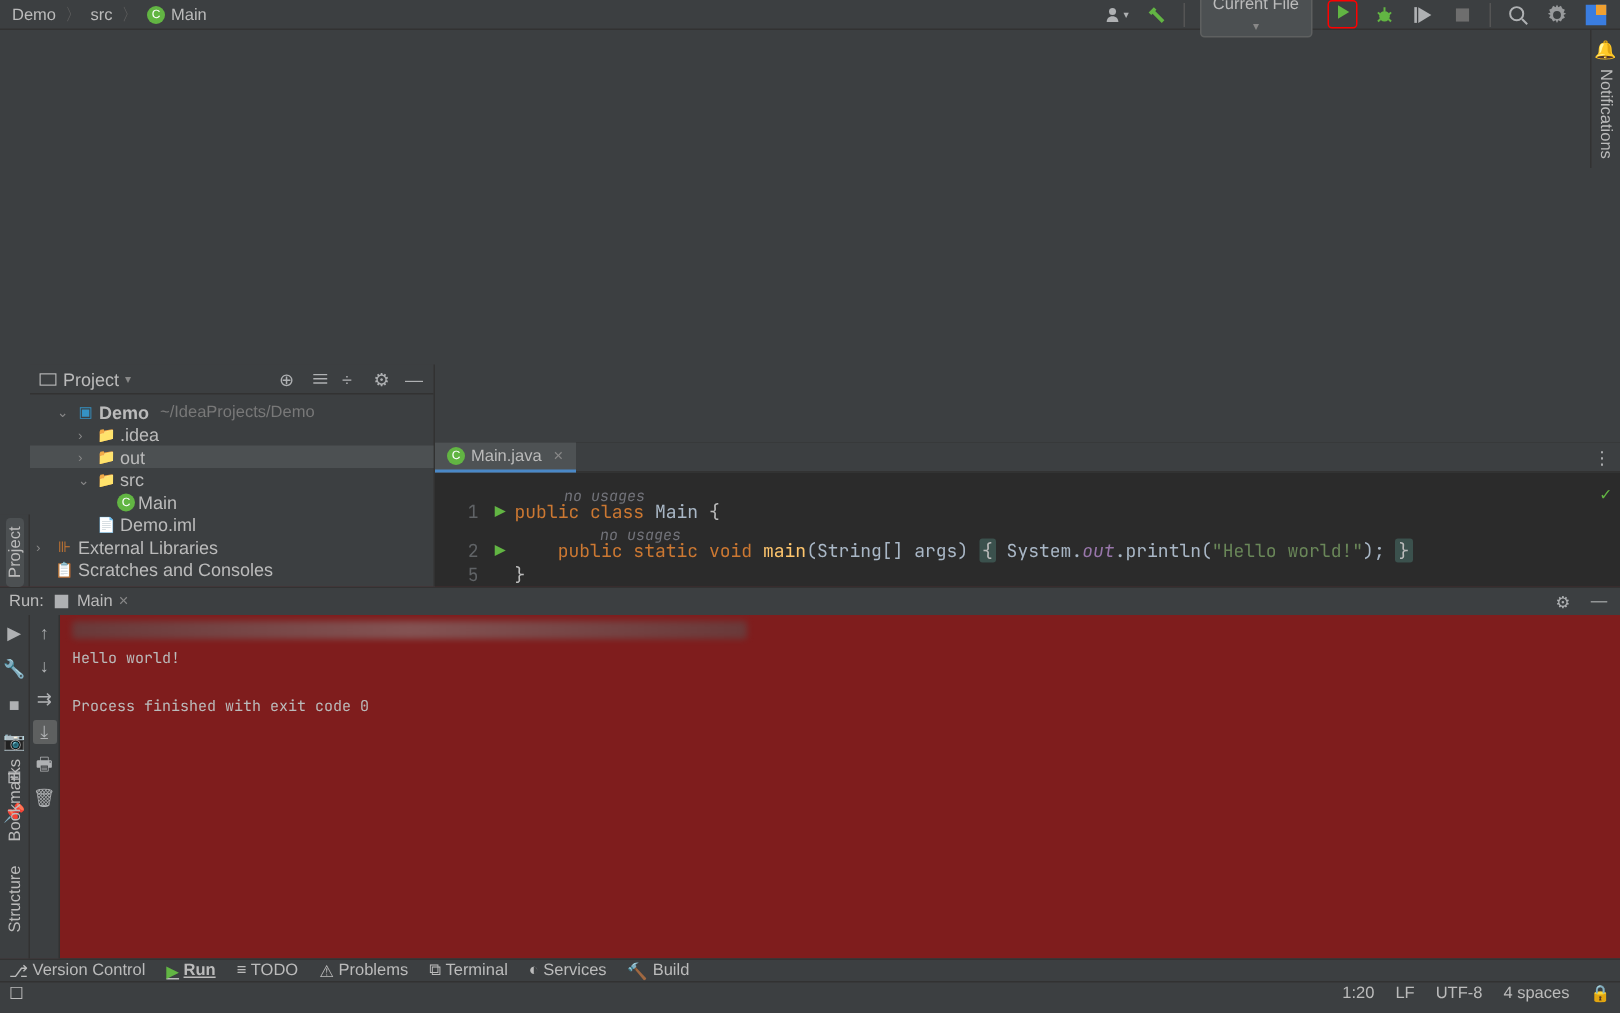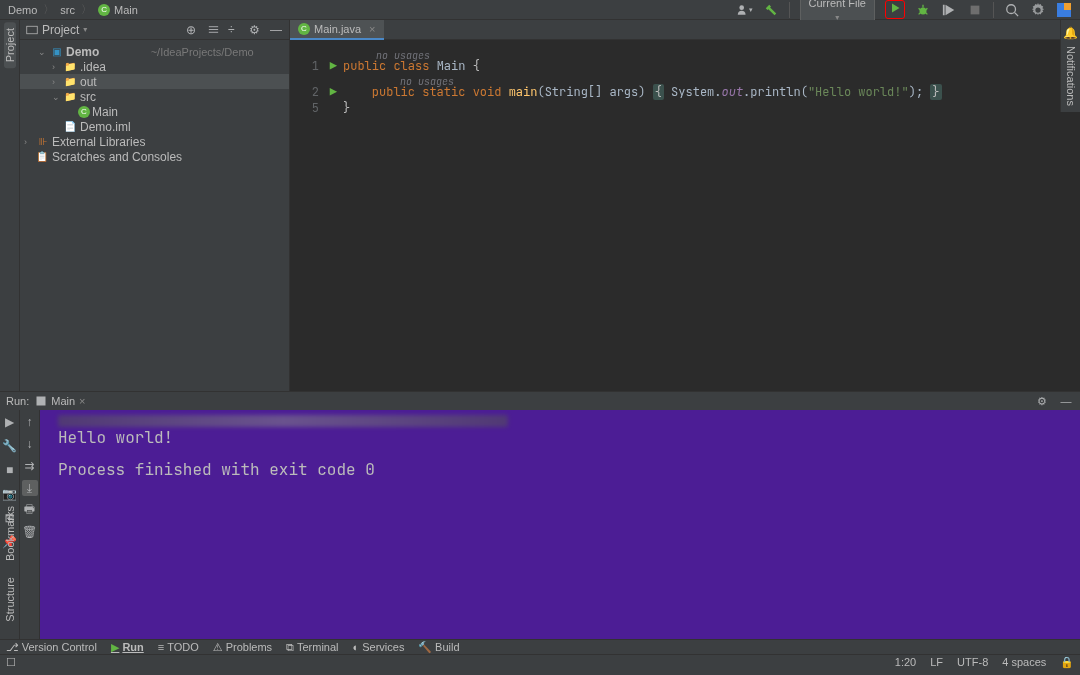--- a/index.html
+++ b/index.html
@@ -11,21 +11,21 @@
 .top-right { margin-left: auto; display: flex; align-items: center; gap: 10px; }
 .icon-btn { width: 16px; height: 16px; display: flex; align-items: center; justify-content: center; cursor: pointer; color: #afb1b3; }
 .icon-btn svg { width: 14px; height: 14px; }
 .run-config { background: #4c5052; border: 1px solid #5e6060; border-radius: 3px; padding: 2px 8px; font-size: 11px; display: flex; align-items: center; gap: 4px; flex-direction: column; }
 .run-btn-highlight { border: 1.5px solid #ff0000; border-radius: 3px; padding: 1px 3px; display: flex; align-items: center; justify-content: center; }
 .play-green { color: #62b543; }
 .bug-green { color: #62b543; }
 .stop-gray { color: #6e6e6e; }
 .hammer-green { color: #62b543; }
 
-.main-layout { display: flex; height: 371px; }
+.main-layout { display: flex; height: 371px; align-items: flex-end; }
 .left-stripe { width: 20px; background: #3c3f41; border-right: 1px solid #323232; display: flex; flex-direction: column; align-items: center; padding-top: 2px; }
 .vtext { writing-mode: vertical-rl; transform: rotate(180deg); font-size: 11px; color: #bbbbbb; padding: 6px 0; cursor: pointer; }
 .vtext.active { background: #4c5052; border-radius: 3px; }
 .right-stripe { position: absolute; right: 0; top: 20px; width: 20px; background: #3c3f41; border-left: 1px solid #323232; display: flex; flex-direction: column; align-items: center; padding-top: 6px; }
 .bell-icon { color: #be7c4d; font-size: 12px; }
 
 .project-panel { width: 270px; background: #3c3f41; border-right: 1px solid #323232; display: flex; flex-direction: column; }
 .project-header { height: 20px; display: flex; align-items: center; padding: 0 6px; border-bottom: 1px solid #323232; gap: 4px; }
 .project-header .title { font-size: 12px; }
 .project-header .tools { margin-left: auto; display: flex; gap: 8px; }
@@ -34,21 +34,21 @@
 .tree-item { display: flex; align-items: center; height: 15px; padding-left: 4px; cursor: pointer; gap: 2px; }
 .tree-item.selected { background: #4c5052; }
 .arrow { width: 10px; color: #888; font-size: 9px; }
 .tree-icon { width: 14px; height: 14px; display: inline-flex; align-items: center; justify-content: center; font-size: 10px; }
 .folder { color: #87939a; }
 .folder-blue { color: #3592c4; }
 .folder-orange { color: #cc7832; }
 .indent-1 { padding-left: 18px; }
 .indent-2 { padding-left: 32px; }
 .indent-3 { padding-left: 46px; }
-.muted { color: #787878; font-size: 11px; margin-left: 44px; }
+.muted { color: #787878; font-size: 11px; }
 .lib-icon { color: #cc7832; }
 
 .editor-area { flex: 1; background: #2b2b2b; display: flex; flex-direction: column; }
 .tab-bar { height: 20px; background: #3c3f41; display: flex; align-items: center; border-bottom: 1px solid #323232; }
 .tab { height: 20px; background: #4e5254; display: flex; align-items: center; padding: 0 8px; gap: 4px; font-size: 11px; border-bottom: 2px solid #4a88c7; }
 .tab-close { color: #888; margin-left: 4px; cursor: pointer; }
 .editor-body { flex: 1; position: relative; display: flex; font-family: "JetBrains Mono", "Consolas", monospace; font-size: 12px; line-height: 16px; }
 .gutter { width: 35px; text-align: right; color: #606366; padding-top: 8px; }
 .gutter-row { height: 16px; padding-right: 6px; position: relative; }
 .run-gutter { position: absolute; right: -12px; width: 10px; height: 10px; }
@@ -56,31 +56,31 @@
 .code-row { height: 16px; white-space: pre; }
 .kw { color: #cc7832; }
 .fn { color: #ffc66d; }
 .str { color: #6a8759; }
 .cls { color: #a9b7c6; }
 .usage-hint { color: #72737a; font-size: 10px; font-style: italic; margin-left: 33px; }
 .brace-bg { background: #3b514d; border-radius: 2px; padding: 0 2px; }
 .out-italic { font-style: italic; color: #9876aa; }
 .check-icon { position: absolute; right: 6px; top: 6px; color: #62b543; font-size: 12px; }
 
-.run-panel { height: 248px; background: #4c1d95; border-top: 1px solid #323232; display: flex; flex-direction: column; }
+.run-panel { height: 248px; background: #7f1d1d; border-top: 1px solid #323232; display: flex; flex-direction: column; }
 .run-header { height: 18px; background: #3c3f41; display: flex; align-items: center; padding: 0 6px; font-size: 11px; gap: 6px; }
 .run-header .tools-r { margin-left: auto; display: flex; gap: 8px; }
 .run-tab { display: flex; align-items: center; gap: 4px; }
 .run-tab-close { color: #888; }
 .run-body { flex: 1; display: flex; }
 .run-sidebar { width: 20px; background: #3c3f41; border-right: 1px solid #323232; display: flex; flex-direction: column; align-items: center; gap: 8px; padding-top: 4px; }
 .run-sidebar2 { width: 20px; background: #3c3f41; border-right: 1px solid #323232; display: flex; flex-direction: column; align-items: center; gap: 6px; padding-top: 4px; }
 .run-sidebar .icon-btn, .run-sidebar2 .icon-btn { color: #afb1b3; }
 .run-sidebar2 .active-btn { background: #5e6060; border-radius: 2px; padding: 1px; }
-.console { flex: 1; padding: 4px 18px; font-family: "JetBrains Mono", monospace; font-size: 16px; line-height: 16px; color: #bbbbbb; }
+.console { flex: 1; padding: 4px 8px; font-family: "JetBrains Mono", monospace; font-size: 10px; line-height: 16px; color: #bbbbbb; }
 .blur-line { display: inline-block; width: 450px; height: 12px; background: linear-gradient(90deg, #555, #888, #555); filter: blur(2px); opacity: 0.5; border-radius: 2px; }
 
 .bottom-tabs { height: 15px; background: #3c3f41; border-top: 1px solid #323232; display: flex; align-items: center; padding: 0 6px; gap: 14px; font-size: 11px; }
 .btab { display: flex; align-items: center; gap: 3px; cursor: pointer; }
 .btab.active { text-decoration: underline; }
 .status-bar { height: 16px; background: #3c3f41; border-top: 1px solid #323232; display: flex; align-items: center; padding: 0 6px; font-size: 11px; }
 .status-right { margin-left: auto; display: flex; gap: 14px; text-align: center; }
 .lock-icon { color: #afb1b3; }
 
 .left-lower-tabs { position: absolute; left: 0; top: 500px; width: 20px; display: flex; flex-direction: column; align-items: center; gap: 4px; }

